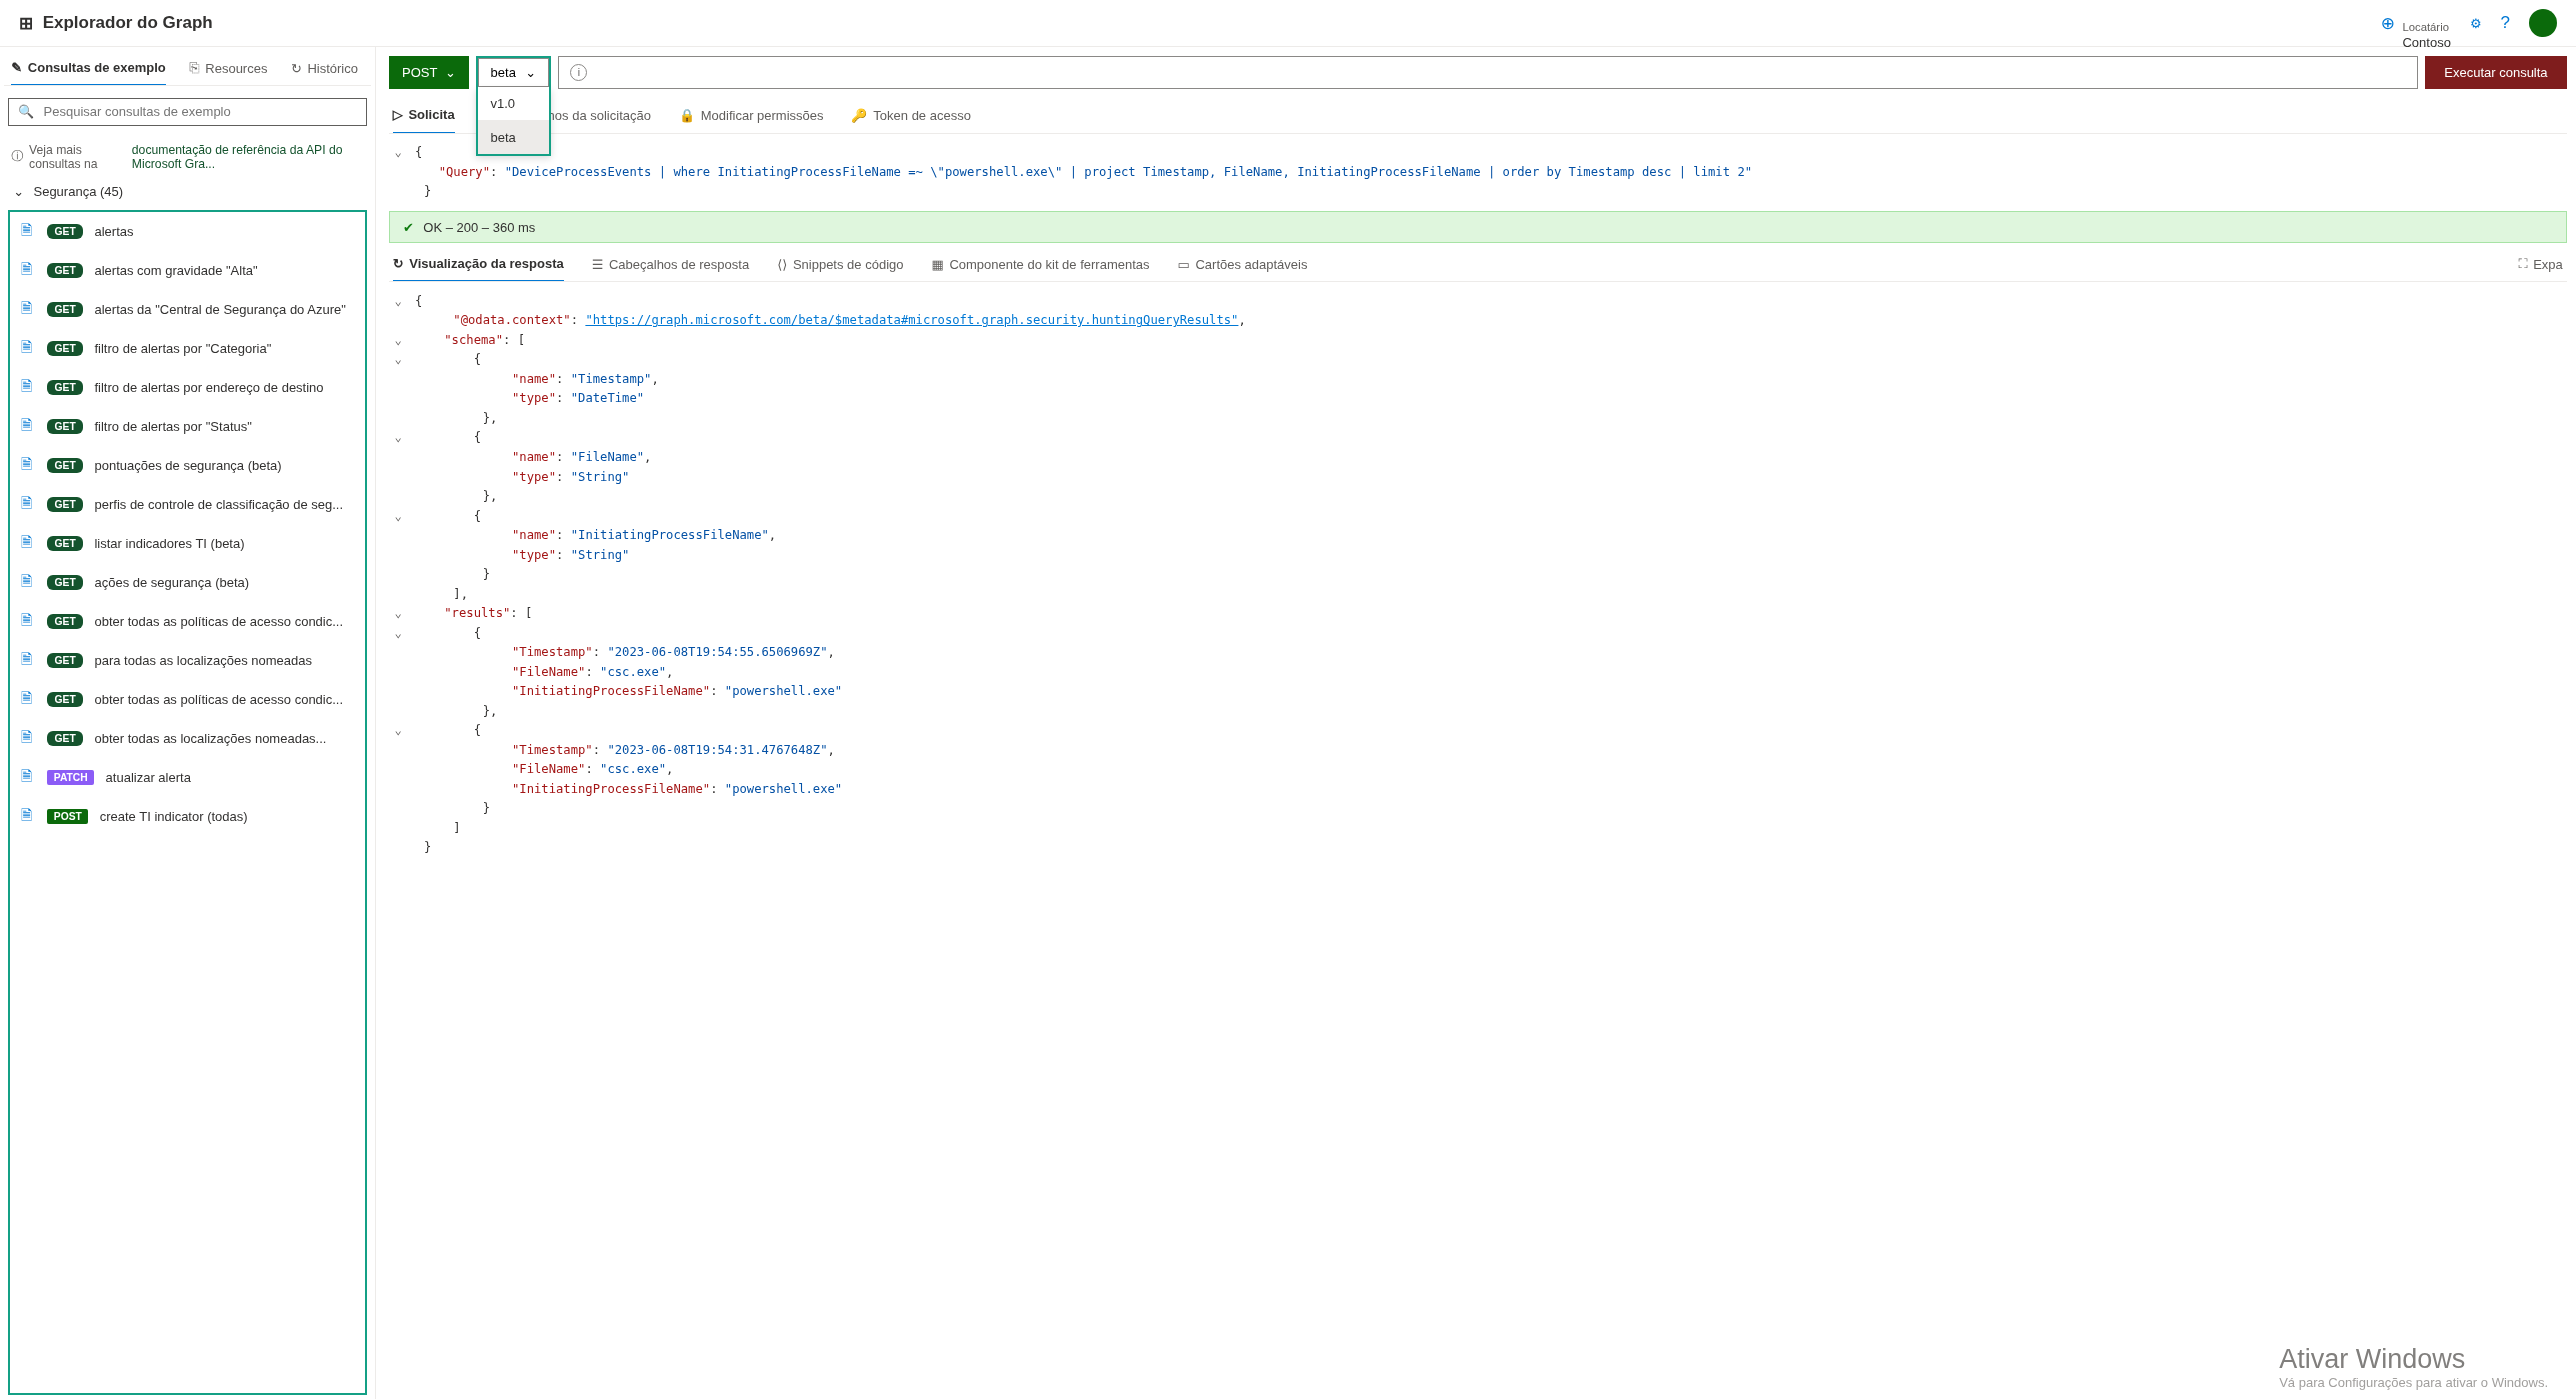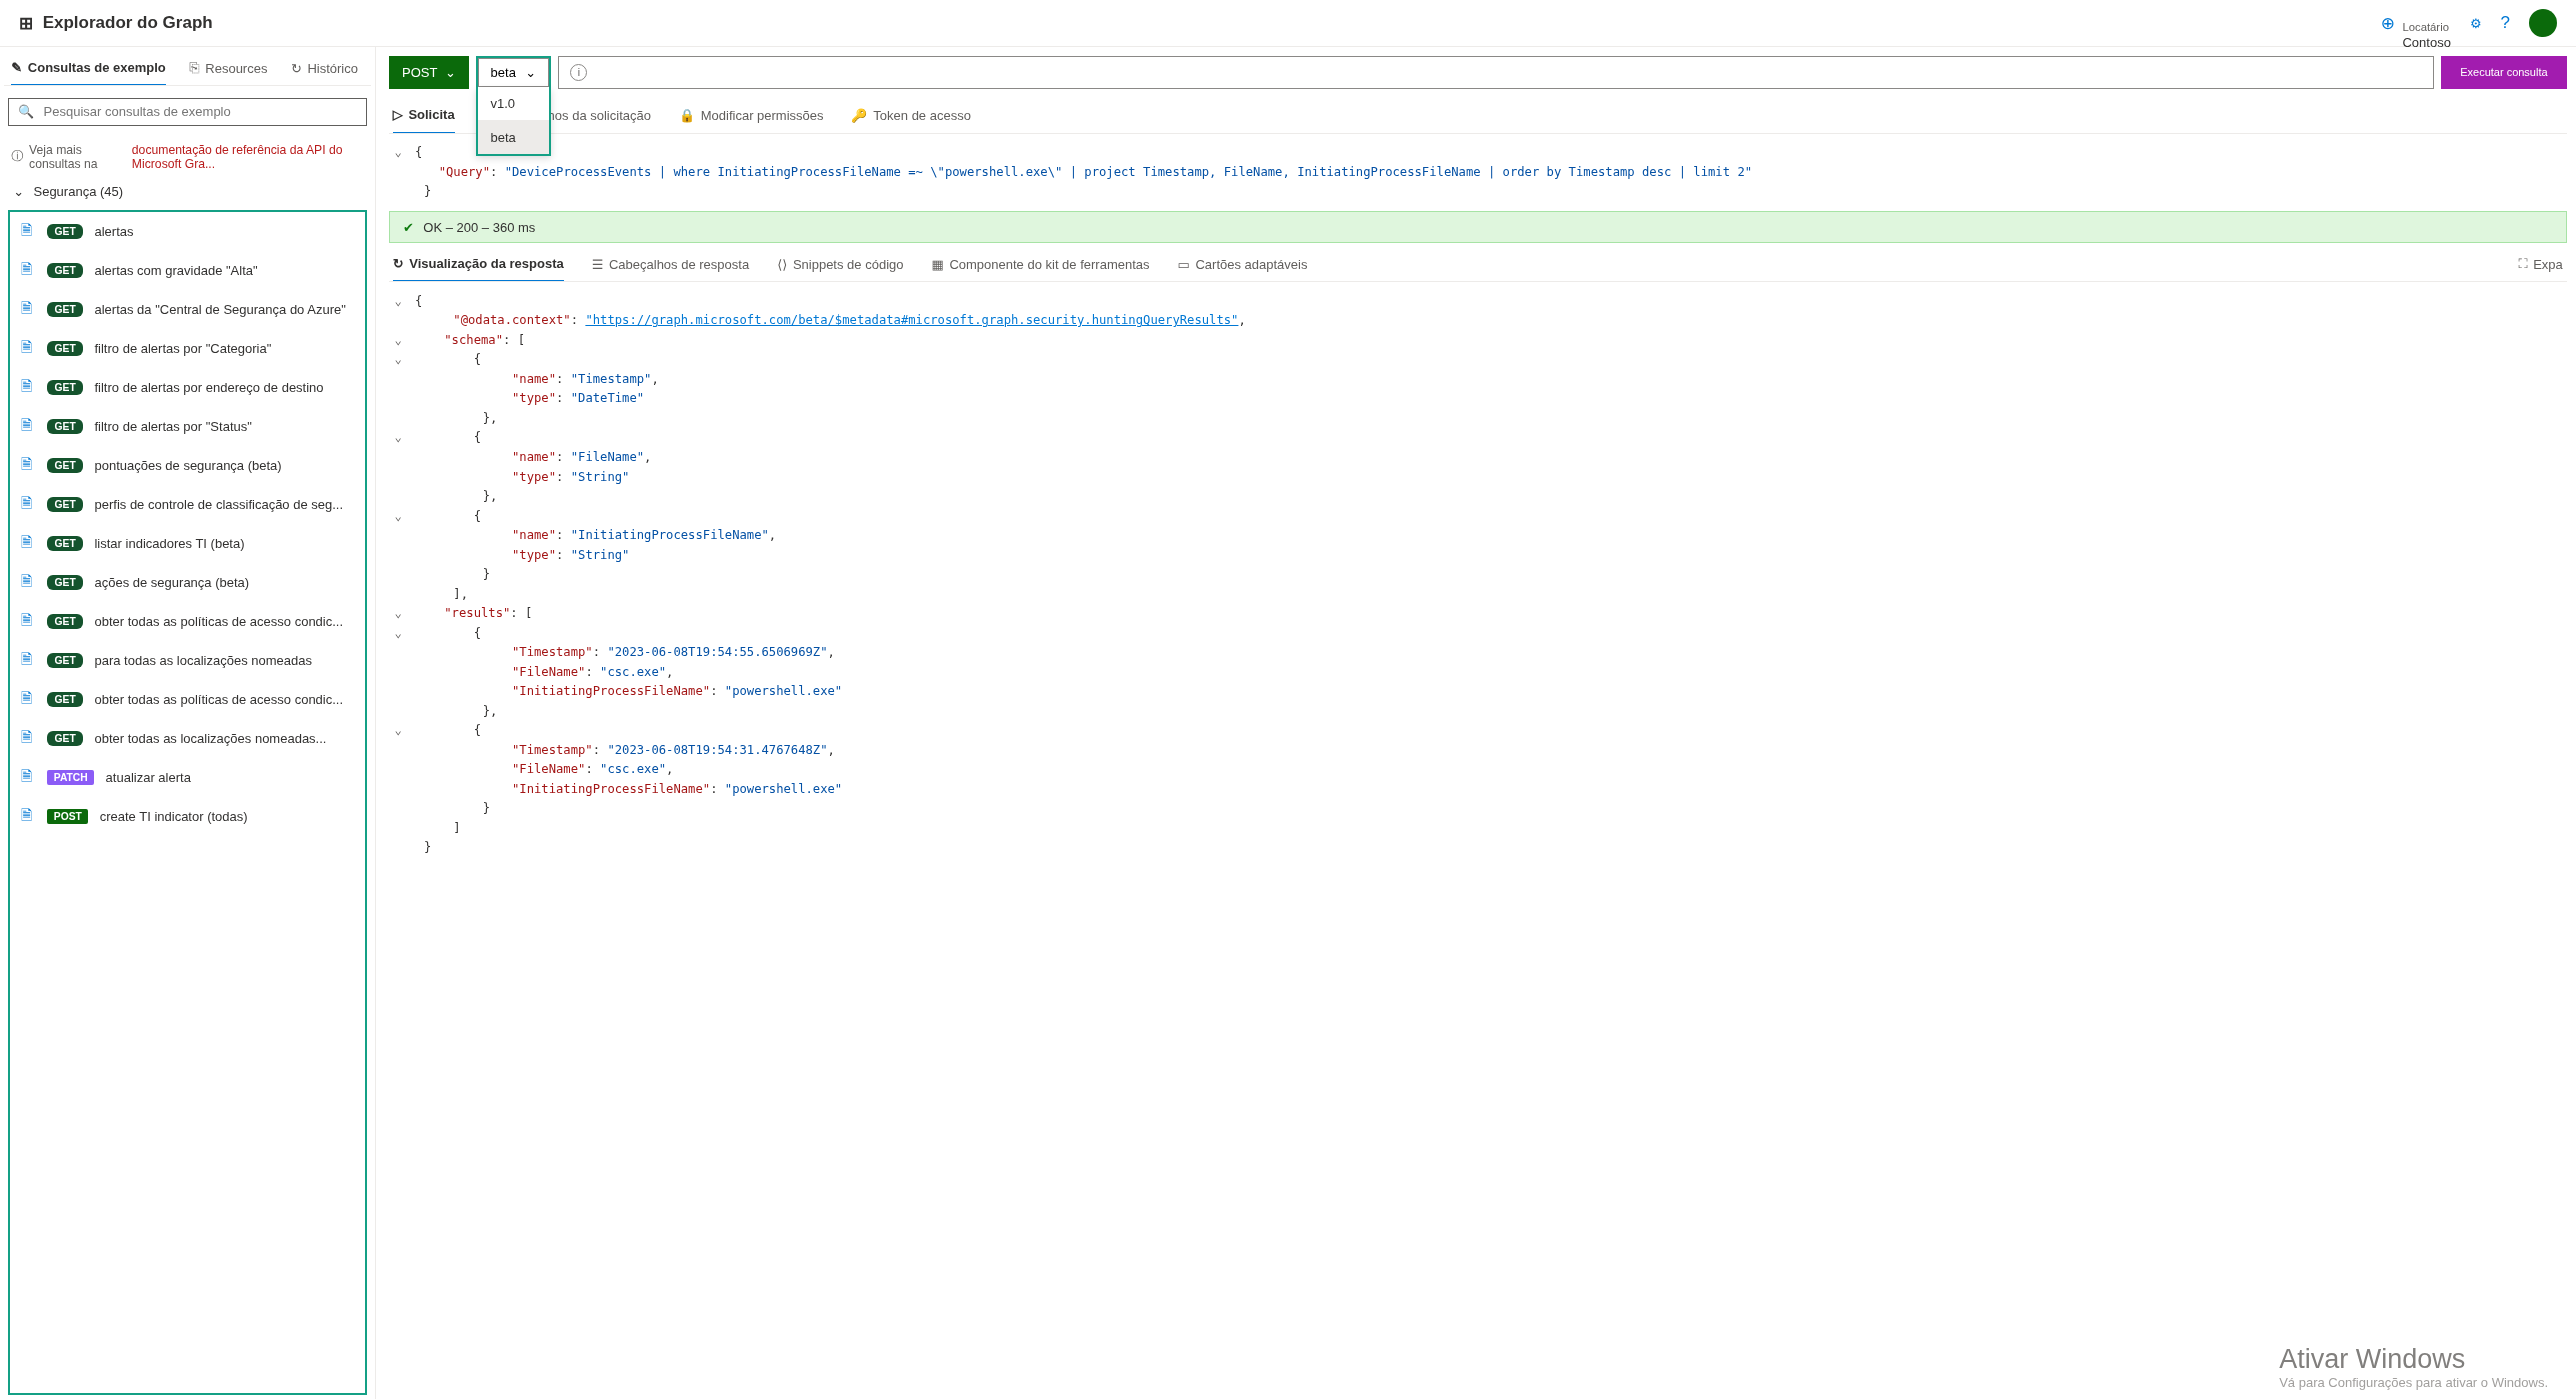--- a/index.html
+++ b/index.html
@@ -16,21 +16,21 @@
 
 .main { display: flex; height: calc(100vh - 47px); }
 
 .sidebar { width: 376px; border-right: 0.9px solid #edebe9; display: flex; flex-direction: column; padding: 0 3.8px; }
 .sidebar-tabs { display: flex; gap: 23.5px; padding: 13px 7.5px 0; border-bottom: 0.9px solid #edebe9; }
 .sidebar-tab { display: flex; align-items: center; gap: 5.6px; padding-bottom: 9.4px; cursor: pointer; color: #605e5c; font-size: 13px; }
 .sidebar-tab.active { color: #323130; font-weight: 600; border-bottom: 1.9px solid #0078d4; }
 .search-box { margin: 11.3px 3.8px; display: flex; align-items: center; border: 0.9px solid #605e5c; padding: 5.6px 9.4px; gap: 9.4px; }
 .search-box input { border: none; outline: none; flex: 1; font-size: 13px; }
 .doc-link { padding: 5.6px 7.5px; font-size: 12.2px; color: #605e5c; display: flex; align-items: center; gap: 5.6px; }
-.doc-link a { color: #b91c1c; text-decoration: none; }
+.doc-link a { color: #14532d; text-decoration: none; }
 .category { padding: 7.5px 9.4px; display: flex; align-items: center; gap: 9.4px; cursor: pointer; font-size: 13px; }
 .queries-container { border: 2.8px solid #14a085; margin: 3.8px; flex: 1; overflow-y: auto; }
 .query-item { display: flex; align-items: center; gap: 11.3px; padding: 7.5px 11.3px; cursor: pointer; }
 .doc-icon { color: #0078d4; width: 15px; font-size: 14px; }
 .method-badge { font-size: 10.3px; font-weight: 700; color: #fff; padding: 1.9px 6.6px; border-radius: 1.9px; min-width: 36px; text-align: center; }
 .method-get { background: #14532d; border-radius: 6px; }
 .method-patch { background: #8b5cf6; }
 .method-post { background: #0b6a0b; }
 .query-label { font-size: 13px; color: #323130; white-space: nowrap; overflow: hidden; text-overflow: ellipsis; }
 
@@ -38,21 +38,21 @@
 .query-bar { display: flex; gap: 7.5px; padding: 9.4px 0; align-items: stretch; }
 .method-btn { background: #0b6a0b; color: #fff; border: none; padding: 7.5px 13px; font-size: 13px; display: flex; align-items: center; gap: 7.5px; cursor: pointer; }
 .version-wrap { position: relative; border: 2.8px solid #14a085; }
 .version-btn { background: #fff; border: 0.9px solid #8a8886; padding: 5.6px 11.3px; font-size: 13px; display: flex; align-items: center; gap: 9.4px; cursor: pointer; height: 100%; }
 .version-dropdown { position: absolute; top: 100%; left: -2.8px; background: #fff; border: 2.8px solid #14a085; border-top: none; width: calc(100% + 5.6px); z-index: 10; box-shadow: 0 2.8px 7.5px rgba(0,0,0,0.15); }
 .version-option { padding: 9.4px 13px; cursor: pointer; }
 .version-option:hover, .version-option.sel { background: #edebe9; }
 .url-input { flex: 1; border: 0.9px solid #8a8886; padding: 6.6px 11.3px; font-size: 13px; display: flex; align-items: center; justify-content: space-between; }
 .url-input input { border: none; outline: none; flex: 1; font-size: 13px; }
 .info-circle { width: 17px; height: 17px; border: 0.9px solid #8a8886; border-radius: 50%; display: flex; align-items: center; justify-content: center; font-size: 10.3px; color: #605e5c; }
-.run-btn { background: #a21caf; color: #fff; border: none; padding: 7.5px 19px; font-size: 11px; cursor: pointer; }
+.run-btn { background: #7f1d1d; color: #fff; border: none; padding: 7.5px 19px; font-size: 13px; cursor: pointer; }
 
 .req-tabs { display: flex; gap: 28px; padding: 9.4px 3.8px 0; border-bottom: 0.9px solid #edebe9; }
 .req-tab { display: flex; align-items: center; gap: 5.6px; padding-bottom: 9.4px; cursor: pointer; color: #605e5c; font-size: 13px; }
 .req-tab.active { color: #323130; font-weight: 600; border-bottom: 1.9px solid #0078d4; }
 
 .code-area { font-family: Consolas, monospace; font-size: 12.2px; padding: 9.4px 5.6px; line-height: 1.6; white-space: pre; overflow-x: auto; }
 .tok-brace { color: #323130; }
 .tok-key { color: #a31515; }
 .tok-str { color: #0451a5; }
 .tok-link { color: #0078d4; text-decoration: underline; }

